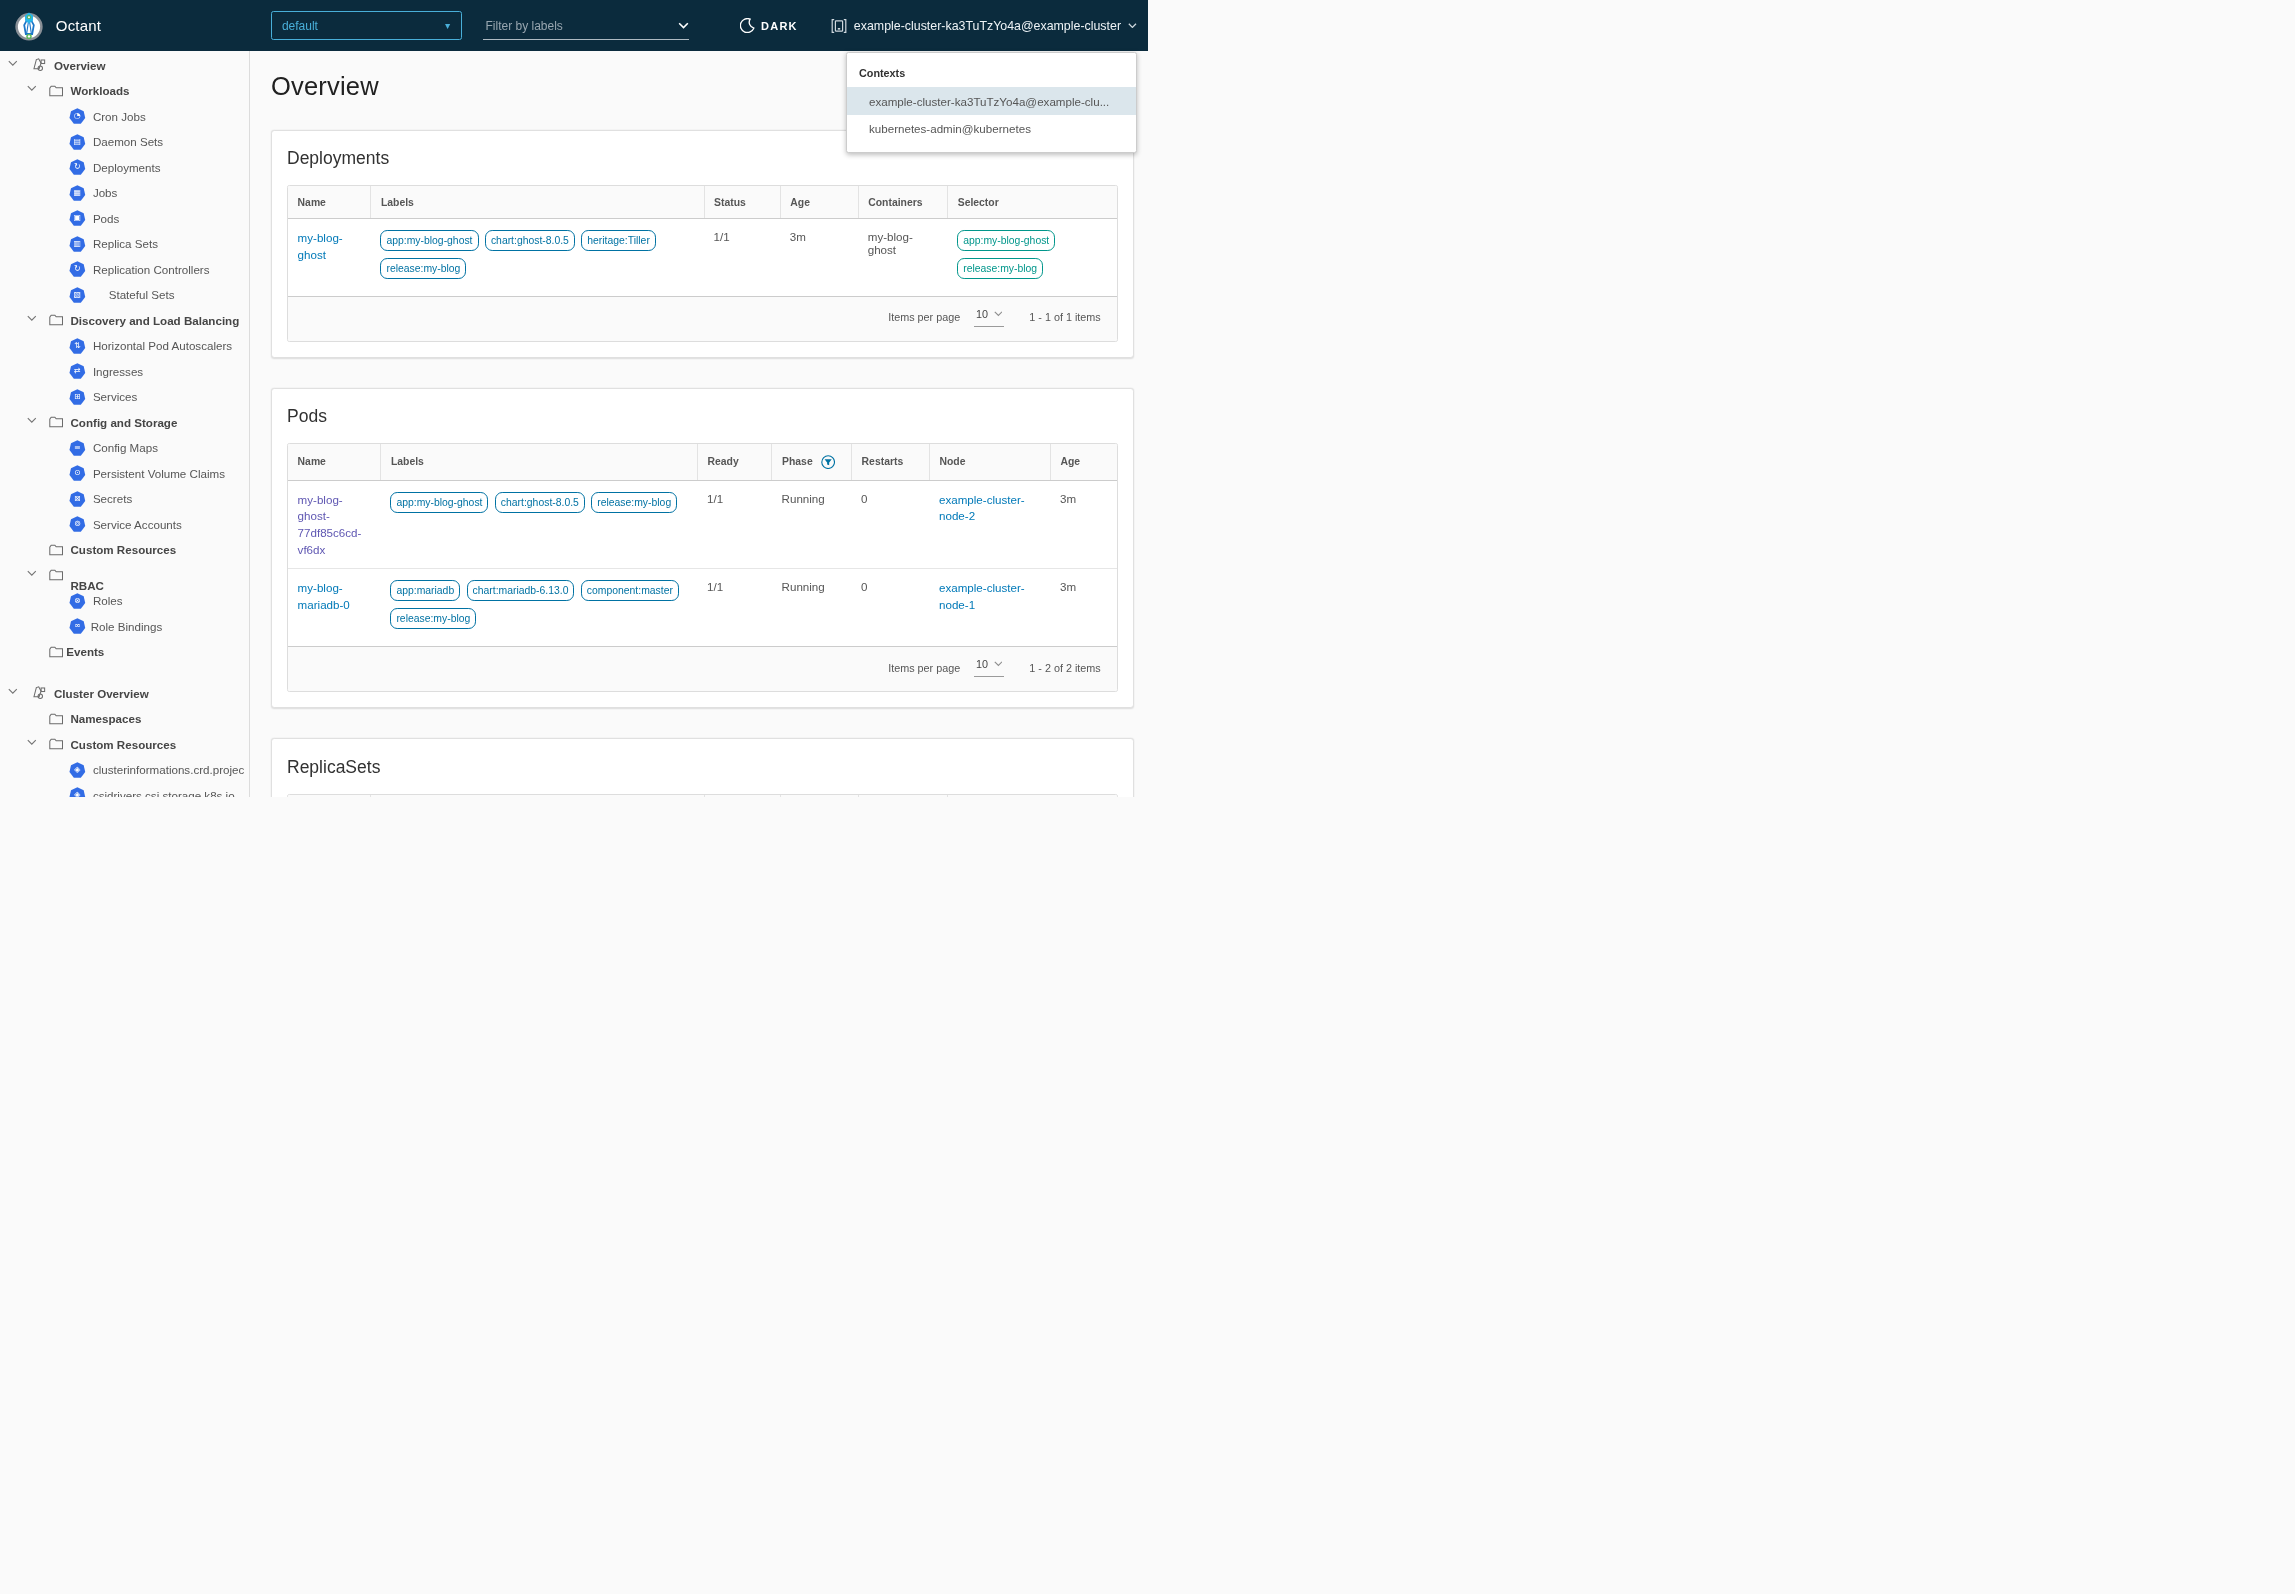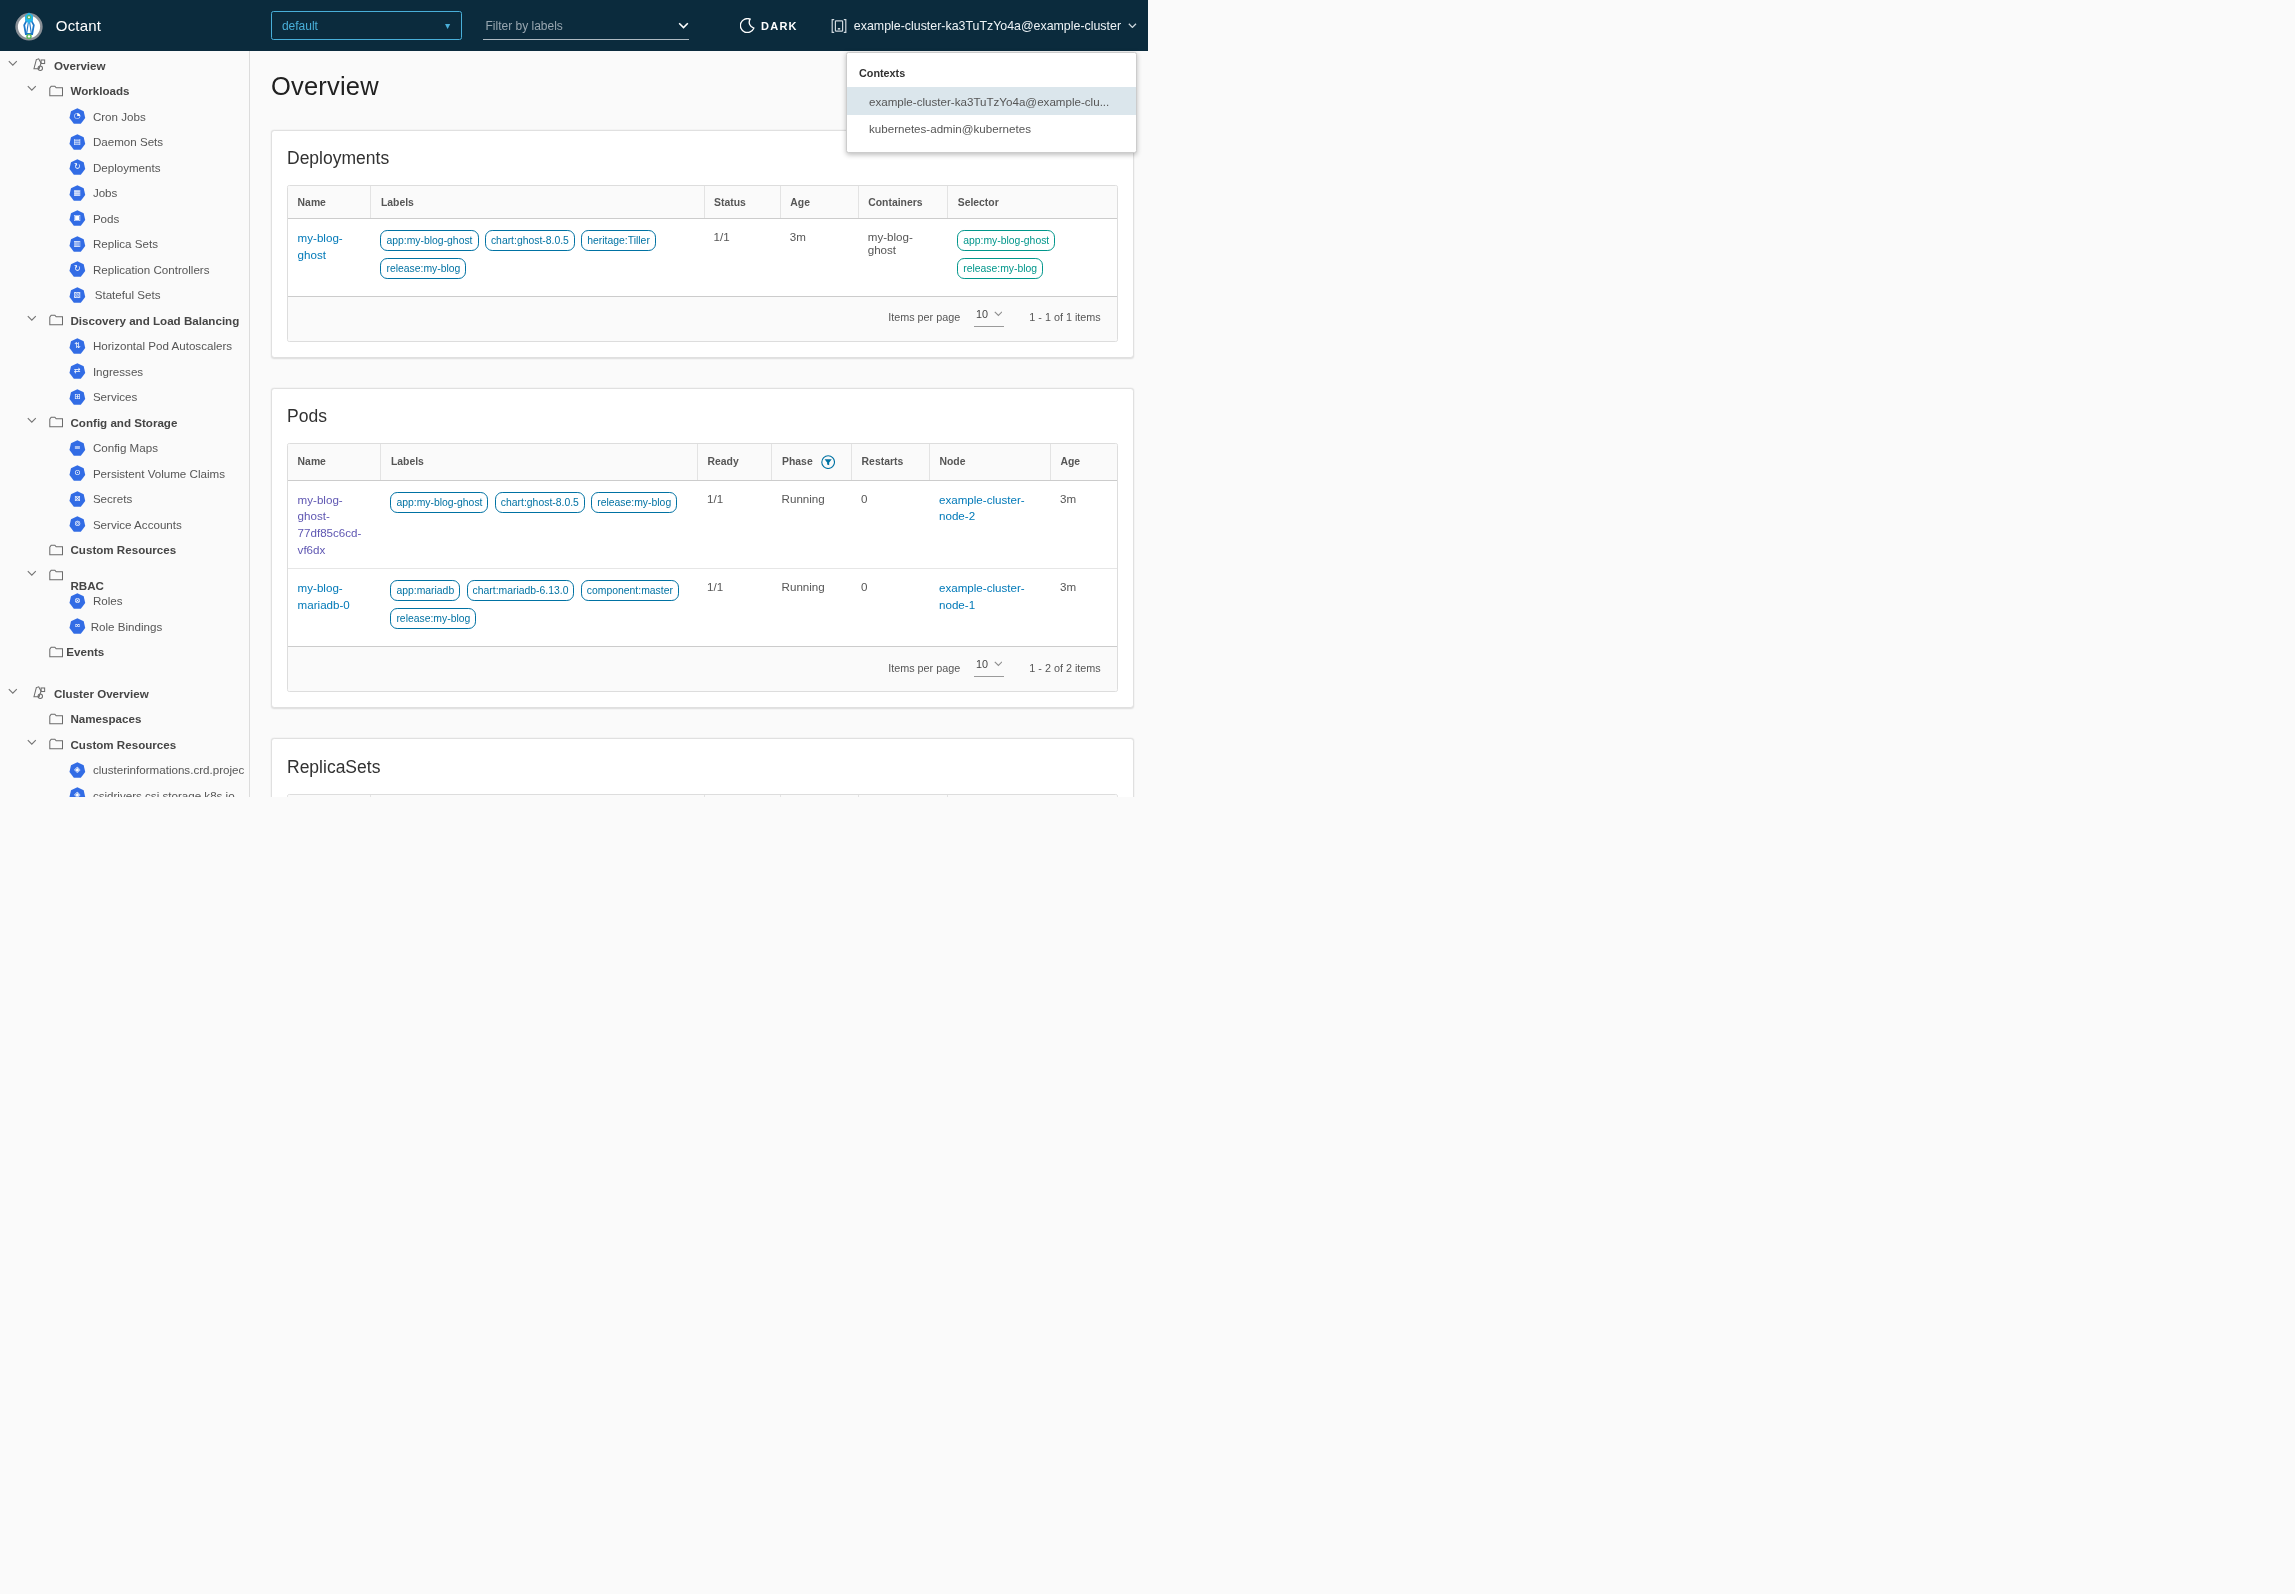--- a/index.html
+++ b/index.html
@@ -255,21 +255,21 @@
         </div>
         <div class="tree-row">
           <span class="ico" style="margin-left: 69px;">
             <div class="k8s-badge">
               <svg width="16.7" height="16" viewBox="0 0 21 20">
                 <polygon points="10.5,0.3 18.5,4 20.4,12.6 14.9,19.6 6.1,19.6 0.6,12.6 2.5,4" fill="#326ce5"></polygon>
               </svg>
               <span>▧</span>
             </div>
           </span>
-          <span class="lbl" style="margin-left: 9px;">Stateful Sets</span>
+          <span class="lbl" style="margin-left: 23px;">Stateful Sets</span>
         </div>
         <div class="tree-row bold">
           <span class="chev" style="margin-left: 27px;">
             <svg width="9.6" height="6.4" viewBox="0 0 12 8" fill="none" stroke="#747474" stroke-width="1.4">
               <polyline points="1,1.5 6,6.5 11,1.5"></polyline>
             </svg>
           </span>
           <span class="ico" style="margin-left: 11px;">
             <svg width="14.3" height="12" viewBox="0 0 18 15" fill="none" stroke="#6b6b6b" stroke-width="1.3">
               <path d="M1 3.5 L1 13.5 L17 13.5 L17 3.5 L9 3.5 L7.4 1.5 L2.8 1.5 L1.2 3.5"></path>

